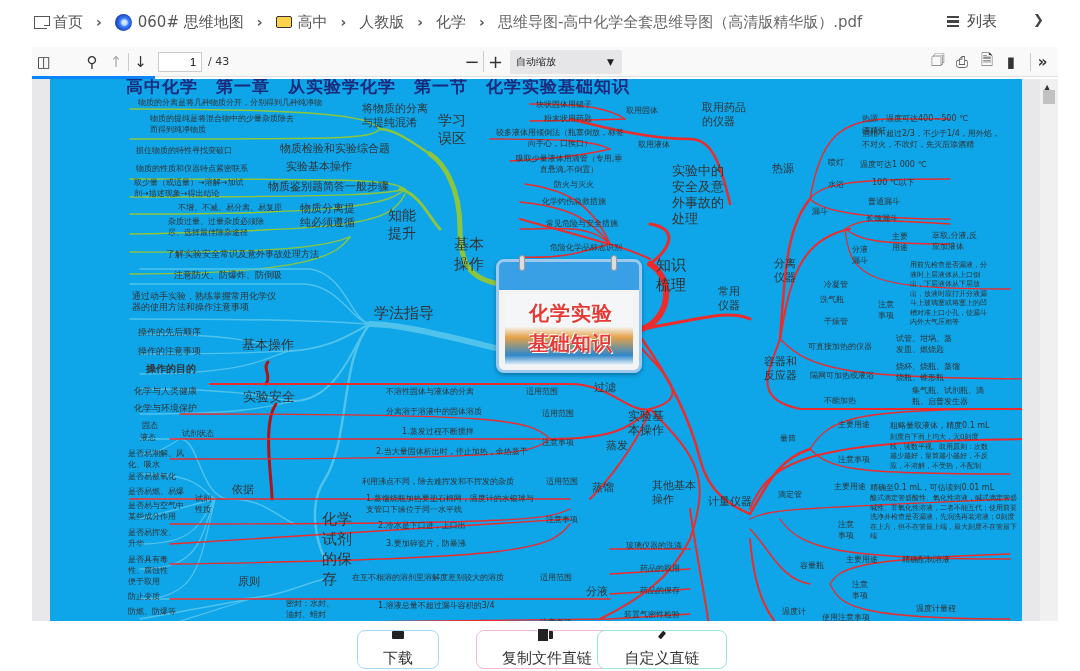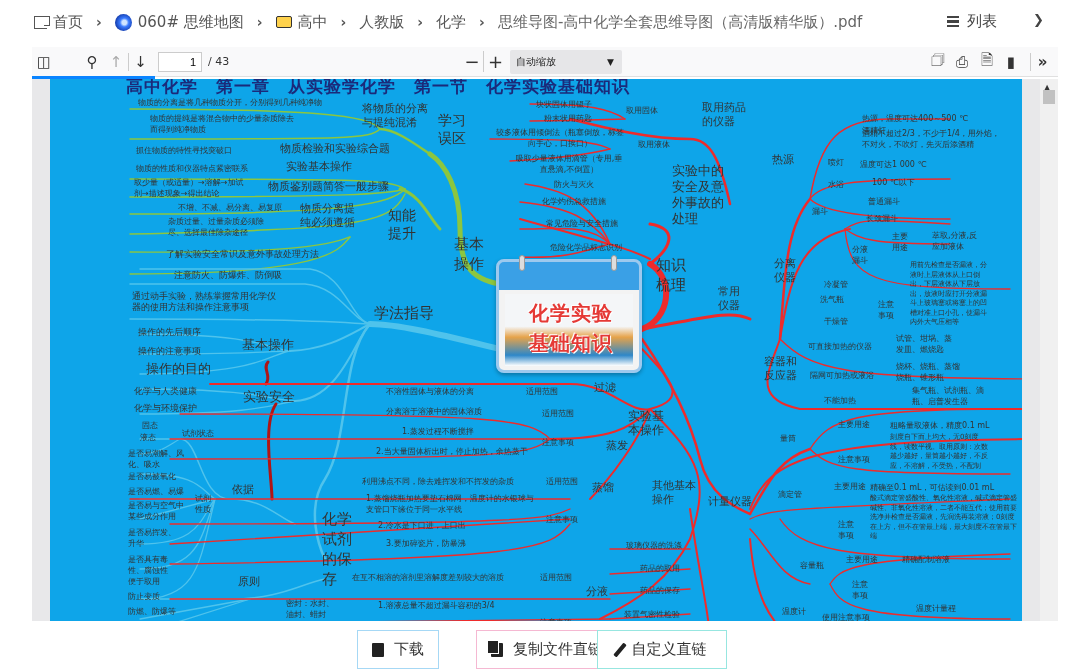--- a/index.html
+++ b/index.html
@@ -45,21 +45,21 @@
   svg.lines { position: absolute; left: 0; top: 0; }
 
   .center-card { position: absolute; left: 446px; top: 180px; width: 146px; height: 114px; border-radius: 8px;
     background: linear-gradient(#3aa0e6 0 26%, #f3f3f3 26%); border: 3px solid #9dc9ee; box-shadow: 0 2px 4px rgba(0,0,0,.3); }
   .center-card .ring { position:absolute; top:-7px; width:6px; height:16px; background:#ddd; border:1px solid #999; border-radius:3px; }
   .center-card .img { position:absolute; left:6px; top:32px; width:128px; height:72px; background: linear-gradient(#f4f6f8 0 45%, #e6a34a 60%, #2e87c8 85%, #fff 100%); }
   .center-card .txt { position:absolute; left:10px; top:36px; width:124px; font-size:20px; font-weight:bold; color:#e53935; line-height:30px; text-align:center; letter-spacing:1px; text-shadow: 1px 1px 0 #fff, -1px -1px 0 #fff; }
 
   
   .bottombar { position: absolute; left: 0; top: 621px; width: 1080px; height: 50px; background: #fff; }
-  .btn { position: absolute; top: 9px; height: 39px; border-radius: 0; background: #fff; display: flex; align-items: center; justify-content: center; gap: 10px; font-size: 15px; color: #333; }
+  .btn { position: absolute; top: 9px; height: 39px; border-radius: 8px; background: #fff; display: flex; align-items: center; justify-content: center; gap: 10px; font-size: 15px; color: #333; flex-direction: column; }
   .btn-dl { left: 357px; width: 82px; border: 1px solid #a6d8f5; }
   .btn-copy { left: 460px; width: 142px; border: 1px solid #f5b8d2; margin-left: 16px; }
   .btn-custom { left: 597px; width: 130px; border: 1px solid #97e6e0; }
   .bi { display:inline-block; width: 12px; height: 14px; background: #222; border-radius: 1px; position: relative; }
   .bi-copy::before { content:""; position:absolute; left:-4px; top:-3px; width:10px; height:12px; background:#222; border:1px solid #fff; }
   .bi-pen { width: 4px; height: 16px; transform: rotate(40deg); border-radius: 1px; }
 </style>
 </head>
 <body>
 
@@ -241,21 +241,21 @@
     <div class="m" style="left:250px;top:123px;width:58px;white-space:normal;">物质分离提纯必须遵循</div>
     <div class="L" style="left:338px;top:127px;width:30px;white-space:normal;">知能提升</div>
     <div class="XL" style="left:404px;top:155px;width:34px;">基本操作</div>
 
     <div class="t" style="left:116px;top:170px;font-size:9px;">了解实验安全常识及意外事故处理方法</div>
     <div class="t" style="left:124px;top:191px;font-size:9px;">注意防火、防爆炸、防倒吸</div>
     <div class="t" style="left:82px;top:212px;width:150px;white-space:normal;font-size:9px;">通过动手实验，熟练掌握常用化学仪器的使用方法和操作注意事项</div>
     <div class="XL" style="left:324px;top:224px;white-space:nowrap;">学法指导</div>
     <div class="t" style="left:88px;top:248px;font-size:9px;">操作的先后顺序</div>
     <div class="t" style="left:88px;top:267px;font-size:9px;">操作的注意事项</div>
-    <div class="t" style="left:96px;top:284px;font-size:13px;">操作的目的</div>
+    <div class="t" style="left:96px;top:284px;font-size:10px;font-weight:bold;">操作的目的</div>
     <div class="m" style="left:192px;top:259px;font-size:13px;">基本操作</div>
     <div class="t" style="left:84px;top:307px;font-size:9px;">化学与人类健康</div>
     <div class="t" style="left:84px;top:324px;font-size:9px;">化学与环境保护</div>
     <div class="m" style="left:193px;top:311px;font-size:13px;">实验安全</div>
     <div class="t" style="left:92px;top:341px;">固态</div>
     <div class="t" style="left:90px;top:353px;">液态</div>
     <div class="t" style="left:132px;top:349px;">试剂状态</div>
     <div class="t" style="left:78px;top:369px;width:60px;white-space:normal;">是否易潮解、风化、吸水</div>
     <div class="t" style="left:78px;top:392px;">是否易被氧化</div>
     <div class="t" style="left:78px;top:407px;">是否易燃、易爆</div>
@@ -289,21 +289,21 @@
     <div class="t" style="left:588px;top:60px;">取用液体</div>
     <div class="m" style="left:652px;top:22px;width:44px;white-space:normal;">取用药品的仪器</div>
     <div class="t" style="left:504px;top:100px;">防火与灭火</div>
     <div class="t" style="left:492px;top:117px;">化学灼伤急救措施</div>
     <div class="t" style="left:496px;top:139px;">常见危险与安全措施</div>
     <div class="t" style="left:500px;top:163px;">危险化学品标志识别</div>
     <div class="m" style="left:622px;top:84px;width:58px;white-space:normal;font-size:13px;line-height:16px;">实验中的安全及意外事故的处理</div>
     <div class="XL" style="left:606px;top:176px;width:34px;">知识梳理</div>
 
     <div class="m" style="left:668px;top:206px;width:28px;white-space:normal;">常用仪器</div>
-    <div class="m" style="left:722px;top:74px;">热源</div>
+    <div class="m" style="left:722px;top:83px;">热源</div>
     <div class="t" style="left:768px;top:46px;margin-left:44px;">酒精灯</div>
     <div class="t" style="left:812px;top:34px;">热源，温度可达400～500 ℃</div>
     <div class="t" style="left:812px;top:49px;width:140px;white-space:normal;">酒精不超过2/3，不少于1/4，用外焰，不对火，不吹灯，先灭后添酒精</div>
     <div class="t" style="left:778px;top:78px;">喷灯</div>
     <div class="t" style="left:810px;top:80px;">温度可达1 000 ℃</div>
     <div class="t" style="left:778px;top:100px;">水浴</div>
     <div class="t" style="left:822px;top:98px;">100 ℃以下</div>
     <div class="t" style="left:762px;top:127px;">漏斗</div>
     <div class="t" style="left:818px;top:117px;">普通漏斗</div>
     <div class="t" style="left:816px;top:134px;">长颈漏斗</div>

